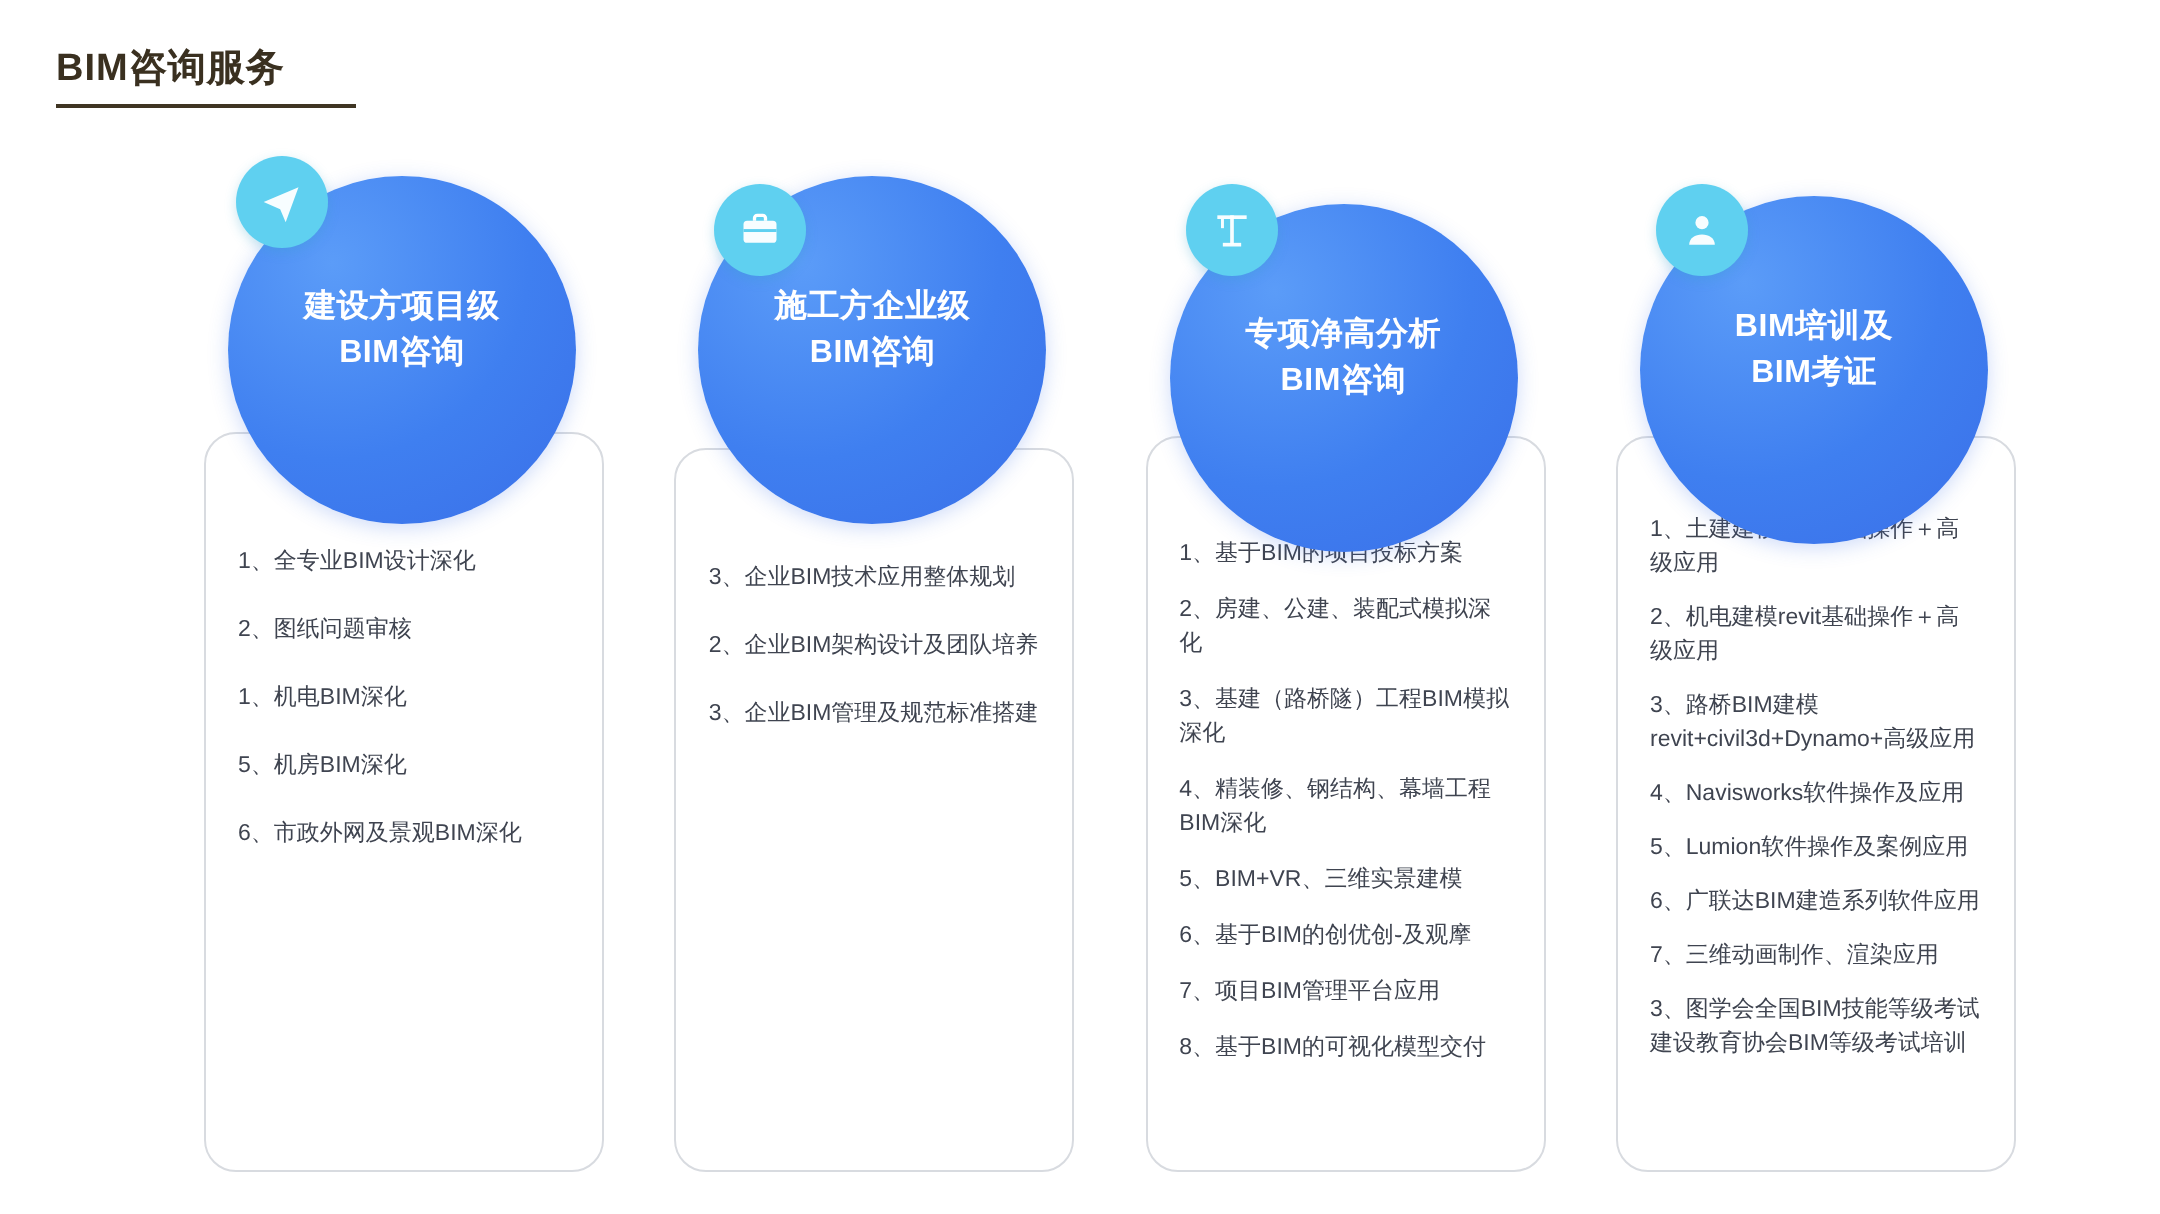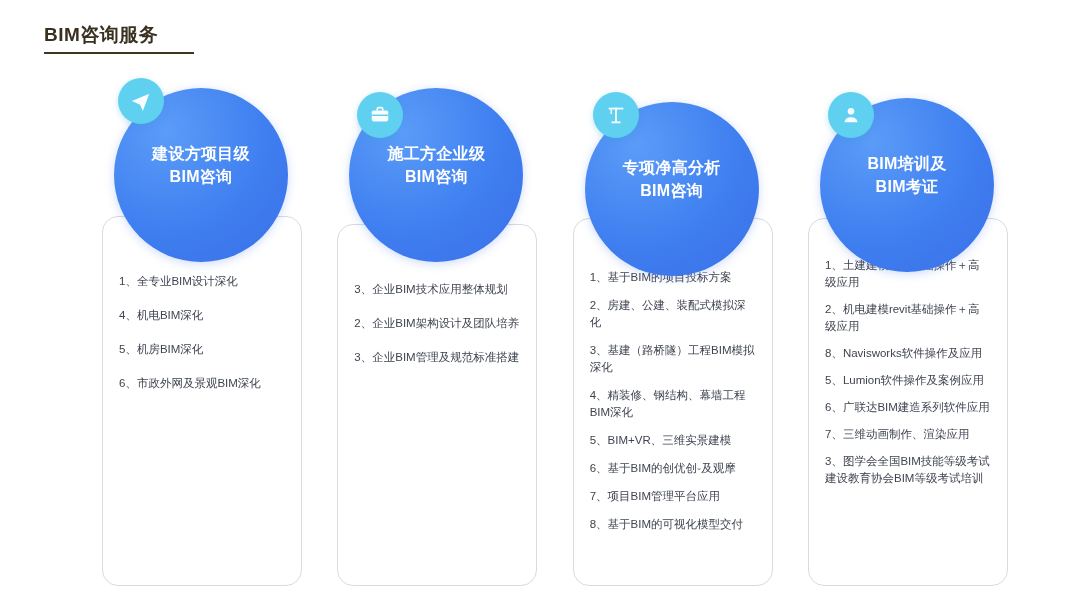--- a/index.html
+++ b/index.html
@@ -10,21 +10,21 @@
     overflow: hidden;
   }
   #page {
     position: relative;
     width: 1080px; height: 607px;
     background: #ffffff;
   }
   
   .title-wrap {
     position: absolute;
-    left: 44px; top: 22px;
+    left: 28px; top: 22px;
     width: 160px;
   }
   .title {
     font-size: 19px;
     font-weight: bold;
     color: #3a3020;
     letter-spacing: 0.5px;
     line-height: 26px;
     white-space: nowrap;
   }
@@ -143,21 +143,22 @@
     <div class="title">BIM咨询服务</div>
     <div class="title-rule"></div>
   </div>
 
   <div class="columns">
 
     <div class="column col-0">
       <div class="card">
         <ul class="bullets">
           <li>1、全专业BIM设计深化</li>
-          <li>4、机电BIM深化</li>
+          <li>2、图纸问题审核</li>
+          <li>1、机电BIM深化</li>
           <li>5、机房BIM深化</li>
           <li>6、市政外网及景观BIM深化</li>
         </ul>
       </div>
       <div class="circle">
         <div class="circle-label">
           <span>建设方项目级</span><br>
           <span>BIM咨询</span>
         </div>
       </div>
@@ -218,21 +219,22 @@
           <rect x="7" y="19" width="10" height="2" fill="#ffffff" opacity="0.95"></rect>
         </svg>
       </div>
     </div>
 
     <div class="column col-3">
       <div class="card">
         <ul class="bullets">
           <li>1、土建建模revit基础操作＋高级应用</li>
           <li>2、机电建模revit基础操作＋高级应用</li>
-          <li>8、Navisworks软件操作及应用</li>
+          <li>3、路桥BIM建模revit+civil3d+Dynamo+高级应用</li>
+          <li>4、Navisworks软件操作及应用</li>
           <li>5、Lumion软件操作及案例应用</li>
           <li>6、广联达BIM建造系列软件应用</li>
           <li>7、三维动画制作、渲染应用</li>
           <li>3、图学会全国BIM技能等级考试建设教育协会BIM等级考试培训</li>
         </ul>
       </div>
       <div class="circle">
         <div class="circle-label">
           <span>BIM培训及</span><br>
           <span>BIM考证</span>

